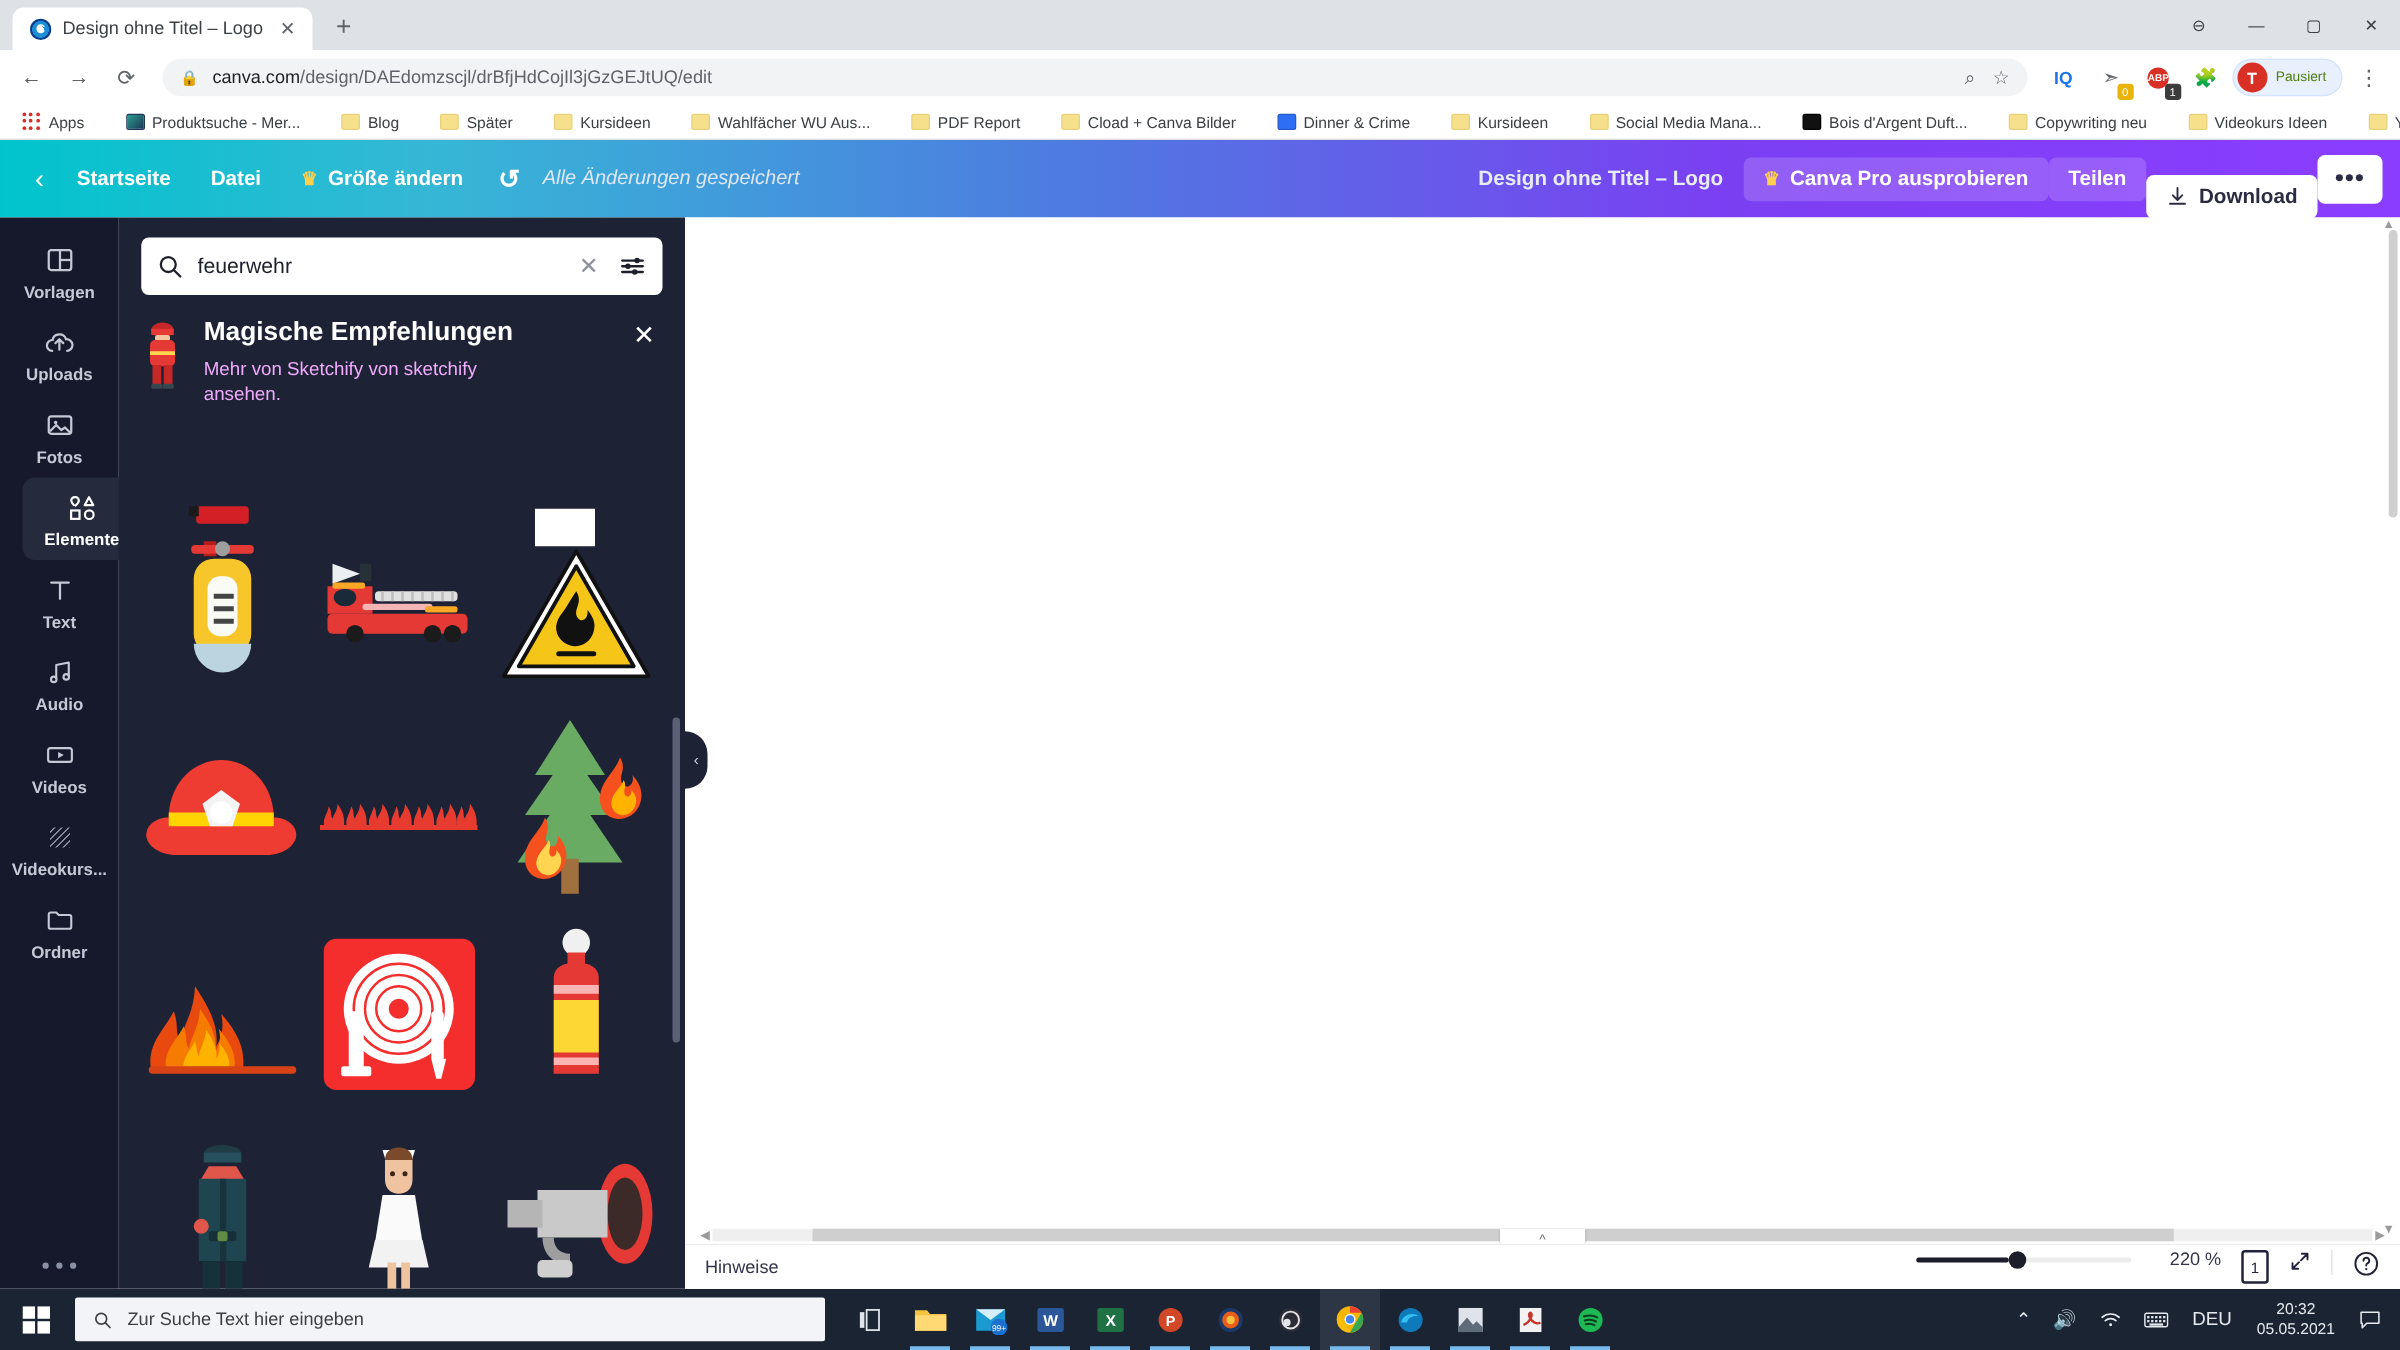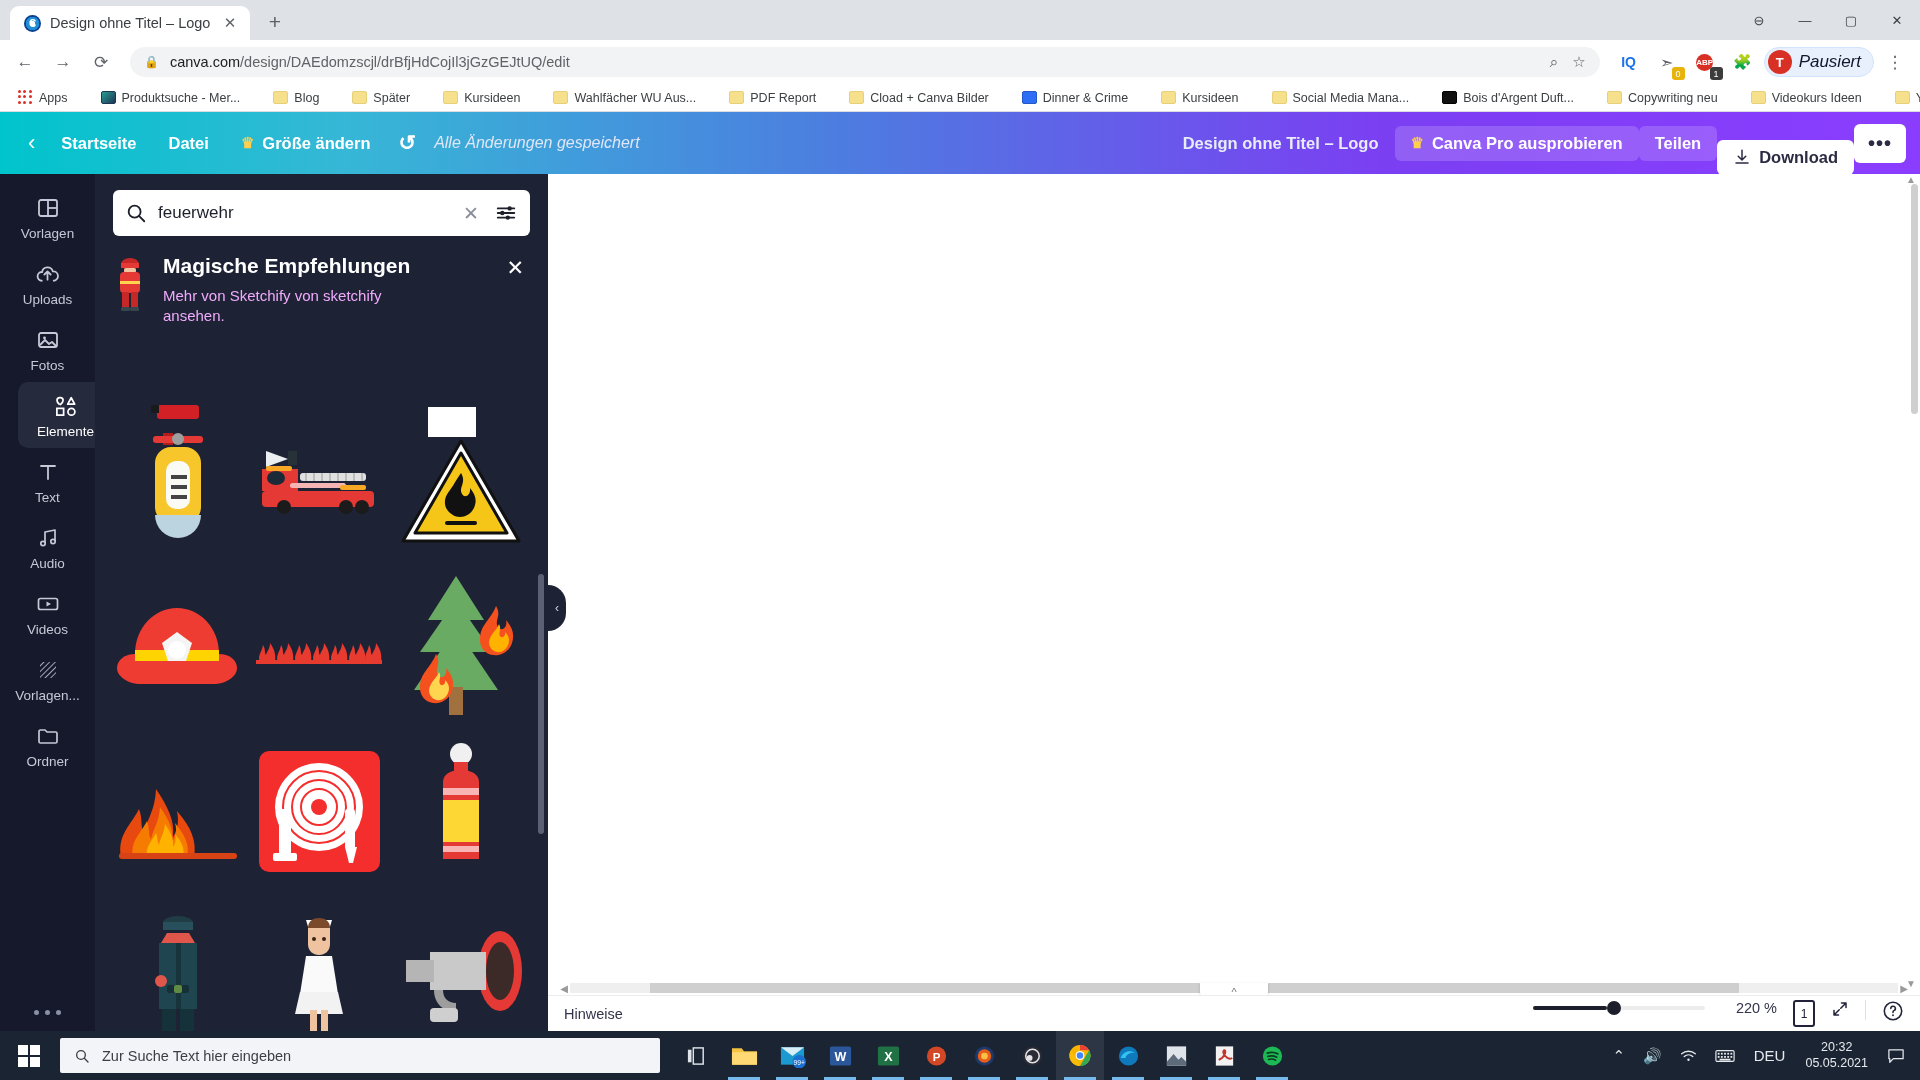--- a/index.html
+++ b/index.html
@@ -25,21 +25,21 @@
   .tb-ico{ width:34px;height:34px;border-radius:50%;display:flex;align-items:center;justify-content:center;
      color:#5f6368; font-size:17px; flex:none;}
   .omnibox{ flex:1; height:30px; background:#f1f3f4; border-radius:16px; display:flex; align-items:center;
      padding:0 14px; gap:11px; margin:0 8px; }
   .omni-url{ font-size:14.5px; color:#202124; white-space:nowrap; overflow:hidden;}
   .omni-url .dim{ color:#5f6368; }
   .profile{ height:30px; background:#e8f0fe; border:1px solid #d2e3fc; border-radius:16px; display:flex;
      align-items:center; gap:7px; padding:0 12px 0 3px; }
   .avatar{ width:24px;height:24px;border-radius:50%;background:#d93025;color:#fff;font-size:13px;
      display:flex;align-items:center;justify-content:center;font-weight:600;}
-  .profile-label{ font-size:17px;color:#0f172a;font-style:italic;}
+  .profile-label{ font-size:11px;color:#4d7c0f;}
   .badge-ico{ position:relative; }
   .badge{ position:absolute; right:-1px; bottom:-1px; min-width:13px;height:13px;border-radius:3px;
      font-size:9px; color:#fff; display:flex;align-items:center;justify-content:center; padding:0 2px;}
 
   .bookmarks{ height:28px; background:#fff; display:flex; align-items:center; padding:0 10px; gap:17px;
      border-bottom:1px solid #dadce0; overflow:hidden;}
   .bm{ display:flex;align-items:center;gap:6px;padding:3px 8px;border-radius:4px;white-space:nowrap;}
   .bm-label{ font-size:12.5px; color:#3c4043;}
   .bm-ico{ width:15px;height:13px;border-radius:2px;background:#f7e08c;border:1px solid #e8d07a;flex:none;}
   .bm-ico.apps{ width:15px;height:15px;background:none;border:none;display:grid;
@@ -70,21 +70,21 @@
   .crown{ color:#ffcf4d; font-size:15px;}
 
   .body{ flex:1; display:flex; min-height:0; }
 
   
   .sidebar{ width:95px; background:#15192b; display:flex; flex-direction:column; align-items:center;
      padding-top:10px; position:relative; flex:none;}
   .sb-item{ width:95px; padding:11px 0 9px; display:flex;flex-direction:column;align-items:center;gap:5px;
      color:#c5c9d6; }
   .sb-item.active{ background:#252a3d; color:#fff; border-radius:10px 0 0 10px;margin-left:36px;}
-  .sb-label{ font-size:13.5px; font-weight:400; max-width:88px; text-align:center; white-space:nowrap;
+  .sb-label{ font-size:13.5px; font-weight:700; max-width:88px; text-align:center; white-space:nowrap;
      overflow:hidden; text-overflow:ellipsis;}
   .sb-ico{ width:26px;height:26px; display:flex;align-items:center;justify-content:center;}
   .sb-dots{ position:absolute; bottom:16px; display:flex; gap:6px;}
   .sb-dots i{ width:5px;height:5px;border-radius:50%;background:#8a90a6;display:block;}
 
   
   .panel{ width:453px; background:#1e2235; position:relative; flex:none; overflow:hidden;}
   .searchrow{ padding:16px 18px 0; }
   .searchbox{ height:46px; background:#fff; border-radius:6px; display:flex;align-items:center;
      padding:0 12px; gap:11px;}
@@ -390,21 +390,21 @@
         <span class="sb-ico">
             <svg width="24" height="24" viewBox="0 0 24 24">
               <defs>
                 <pattern id="hatch" width="4" height="4" patternUnits="userSpaceOnUse" patternTransform="rotate(45)">
                   <line x1="0" y1="0" x2="0" y2="4" stroke="currentColor" stroke-width="1.6"></line>
                 </pattern>
               </defs>
               <rect x="4" y="4" width="16" height="16" fill="url(#hatch)"></rect>
             </svg>
           </span>
-        <span class="sb-label">Vorlagen...</span>
+        <span class="sb-label">Videokurs...</span>
       </div>
       <div class="sb-item">
         <span class="sb-ico">
             <svg width="24" height="24" viewBox="0 0 24 24">
               <path d="M3 7.5A1.5 1.5 0 0 1 4.5 6H9l2 2h8.5A1.5 1.5 0 0 1 21 9.5v8A1.5 1.5 0 0 1 19.5 19h-15A1.5 1.5 0 0 1 3 17.5z" fill="none" stroke="currentColor" stroke-width="1.7" stroke-linejoin="round"></path>
             </svg>
           </span>
         <span class="sb-label">Ordner</span>
       </div>
       <div class="sb-dots">

